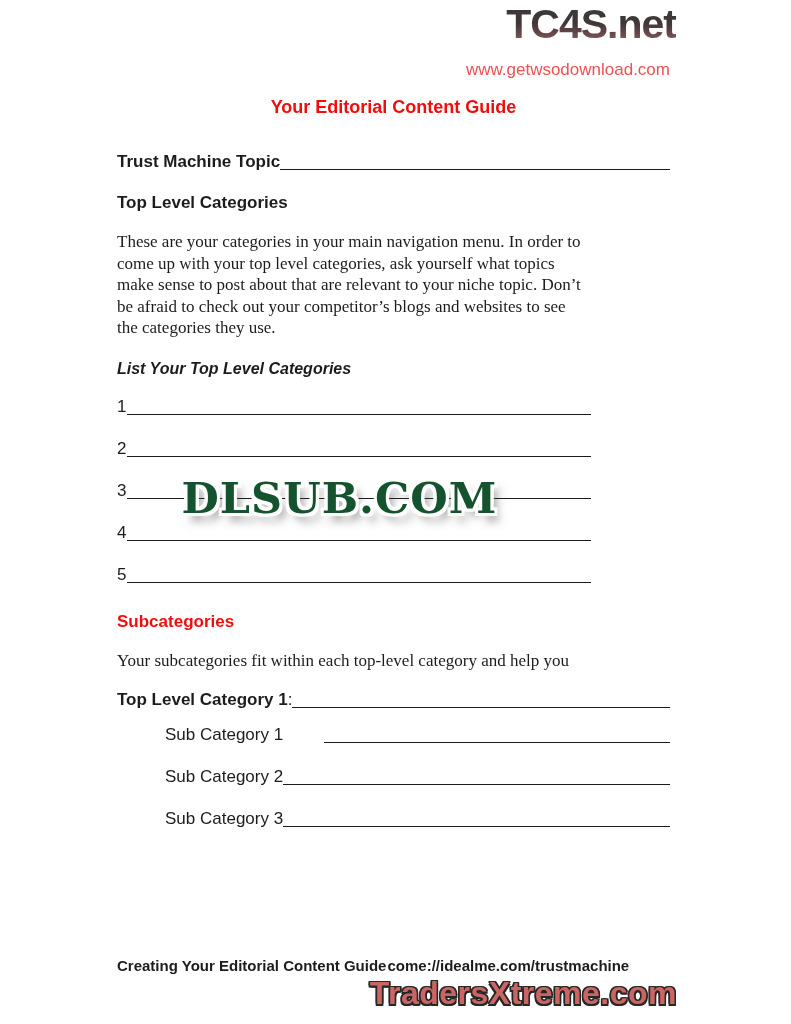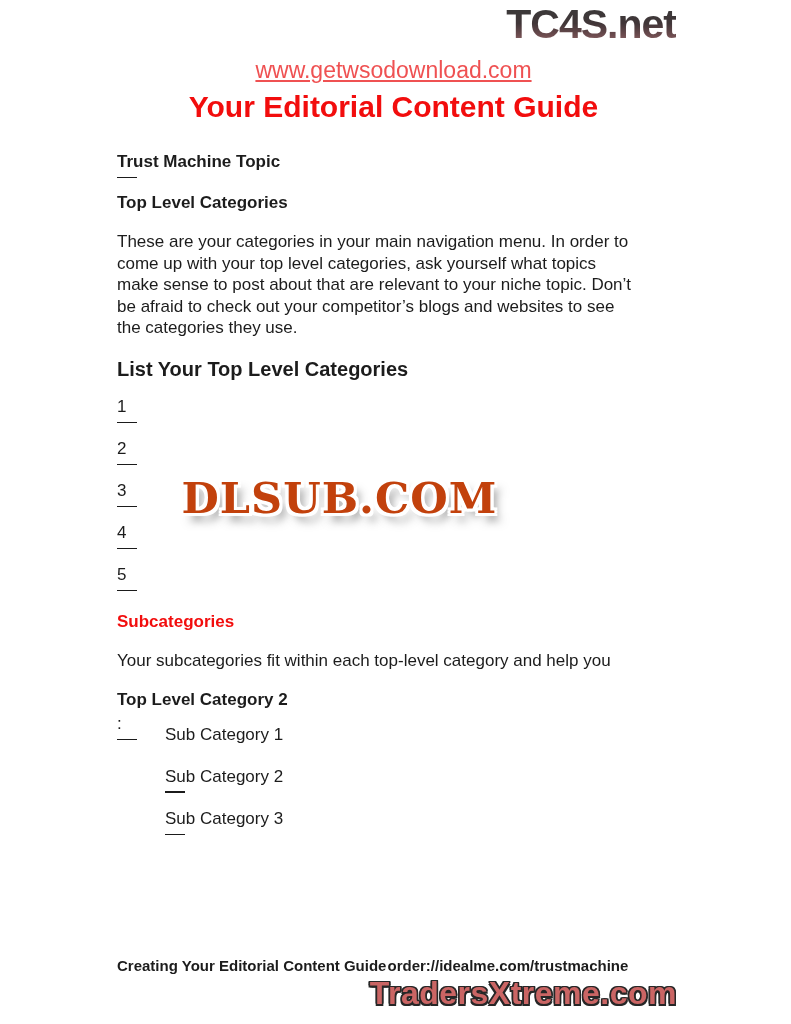--- a/index.html
+++ b/index.html
@@ -29,21 +29,21 @@
   }
   .dlsub {
     position: absolute;
     top: 473px;
     left: 50%;
     transform: translateX(-50.5%);
     font-family: "DejaVu Serif", serif;
     font-weight: bold;
     font-size: 43px;
     letter-spacing: 1px;
-    color: #c2410c;
+    color: #14532d;
     white-space: nowrap;
     z-index: 5;
     text-shadow:
       -3px -3px 0 #ffffff, 3px -3px 0 #ffffff, -3px 3px 0 #ffffff, 3px 3px 0 #ffffff,
       -3px 0 0 #ffffff, 3px 0 0 #ffffff, 0 -3px 0 #ffffff, 0 3px 0 #ffffff,
       -2px -2px 0 #ffffff, 2px -2px 0 #ffffff, -2px 2px 0 #ffffff, 2px 2px 0 #ffffff,
       0 0 4px #ffffff,
       6px 8px 9px rgba(70,70,70,0.5);
   }
   .traders {
@@ -66,54 +66,53 @@
 
   
   .content {
     position: absolute;
     left: 117px;
     top: 56px;
     width: 553px;
     font-size: 17px;
   }
   .site-url {
-    text-align: center;
-    font-size: 23px;
+    text-align: right;
+    font-size: 17px;
     line-height: 28px;
     color: #ef5152;
     white-space: nowrap;
-    text-decoration: underline;
   }
   .doc-title {
     text-align: center;
-    font-size: 30px;
+    font-size: 18px;
     line-height: 26px;
     font-weight: bold;
     color: #f20d0d;
     margin-top: 10px;
     white-space: nowrap;
   }
 
-  .fill-row { display: flex; align-items: baseline; line-height: 24px; height: 24px; flex-direction: column; }
+  .fill-row { display: flex; align-items: baseline; line-height: 24px; height: 24px; }
   .fill-line {
     flex: 1;
     height: 1px;
     border-bottom: 1.5px solid #1b1b1b;
     position: relative;
     top: 3px;
     min-width: 20px;
   }
   .bold { font-weight: bold; }
 
   .topic-row { margin-top: 30px; }
   .section-heading { font-weight: bold; font-size: 17px; line-height: 22px; margin-top: 18px; }
   .section-heading.red { color: #f20d0d; margin-top: 24px; }
   .para { margin-top: 17px; }
-  .para div { line-height: 21.5px; white-space: nowrap; }
-  .list-heading { font-weight: bold; font-size: 20px; line-height: 22px; margin-top: 19px; }
+  .para div { line-height: 21.5px; white-space: nowrap; font-family: Liberation Serif, serif; }
+  .list-heading { font-weight: bold; font-style: italic; font-size: 16px; line-height: 22px; margin-top: 19px; }
   .list-heading div { white-space: nowrap; }
 
   .num-row { width: 474px; margin-top: 18px; }
   .num-row.first { margin-top: 15px; }
   .num-row .num { padding-right: 1px; }
 
   .tlc-row { margin-top: 17px; }
   .sub-row { margin-top: 18px; padding-left: 48px; }
   .sub-row.first { margin-top: 11px; gap: 41px; }
 
@@ -179,21 +178,21 @@
     </div>
 
     <div class="section-heading red">Subcategories</div>
 
     <div class="para">
       <div>Your subcategories fit within each top-level category and help you</div>
     </div>
 
 
     <div class="fill-row tlc-row">
-      <span class="bold">Top Level Category 2</span>
+      <span class="bold">Top Level Category 1</span>
       <span>:</span>
       <span class="fill-line"></span>
     </div>
 
     <div class="fill-row sub-row first">
       <span>Sub Category 1</span>
       <span class="fill-line"></span>
     </div>
     <div class="fill-row sub-row">
       <span>Sub Category 2</span>
@@ -203,18 +202,18 @@
       <span>Sub Category 3</span>
       <span class="fill-line"></span>
     </div>
 
   </div>
 
   <div class="dlsub">DLSUB.COM</div>
 
   <div class="footer">
     <span>Creating Your Editorial Content Guide</span>
-    <span>order://idealme.com/trustmachine</span>
+    <span>come://idealme.com/trustmachine</span>
   </div>
 
   <div class="traders">TradersXtreme.com</div>
 
 </div>
 
 </body></html>

